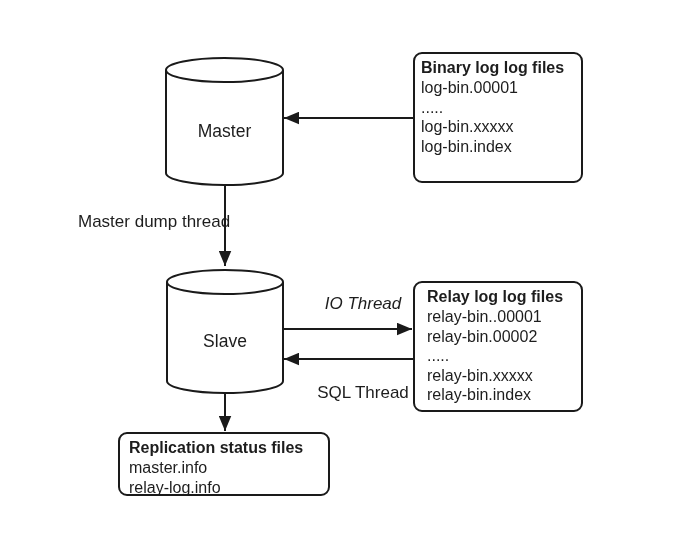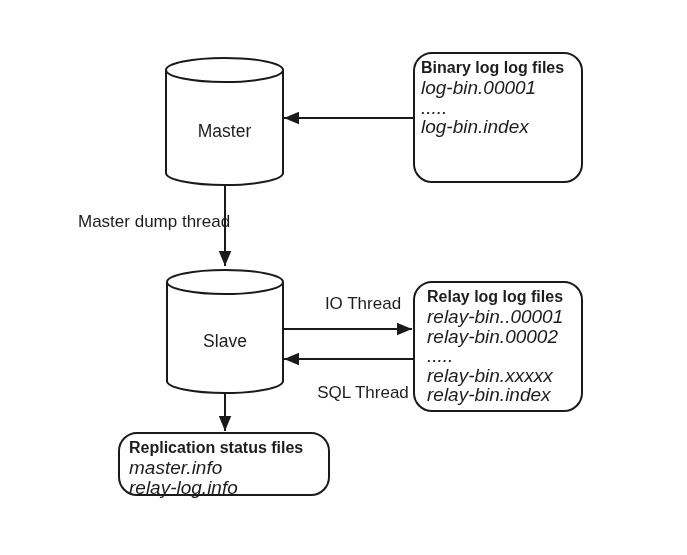--- a/index.html
+++ b/index.html
@@ -18,34 +18,33 @@
   }
   .svg-layer{position:absolute;left:0;top:0;}
   .shape{fill:#ffffff;stroke:var(--line);stroke-width:2;}
   .edge{stroke:var(--line);stroke-width:2;fill:none;}
   .arrowhead-fill{fill:var(--line);stroke:none;}
   .file-box{
     position:absolute;
     box-sizing:border-box;
     background:#ffffff;
     border:2px solid var(--line);
-    border-radius:19px;
+    border-radius:9px;
     padding:3px 5px 3px 6px;
   }
   .box-title{
     font-size:16px;
     font-weight:bold;
     line-height:21px;
     white-space:nowrap;
   }
   .box-line{
-    font-size:19px;
+    font-size:16px;
     line-height:19.5px;
     white-space:nowrap;
-    font-style:italic;
   }
   .node-label{
     position:absolute;
     font-size:17.5px;
     line-height:21px;
     text-align:center;
     white-space:nowrap;
   }
   .edge-label{
     position:absolute;
@@ -77,27 +76,28 @@
     <line class="edge" x1="225" y1="185" x2="225" y2="266" marker-end="url(#arrowhead)"></line>
     <line class="edge" x1="283" y1="329" x2="412" y2="329" marker-end="url(#arrowhead)"></line>
     <line class="edge" x1="413" y1="359" x2="284" y2="359" marker-end="url(#arrowhead)"></line>
     <line class="edge" x1="225" y1="393" x2="225" y2="431" marker-end="url(#arrowhead)"></line>
   </svg>
 
   <div class="node-label" style="left:166px;top:121px;width:117px;">Master</div>
   <div class="node-label" style="left:167px;top:331px;width:116px;">Slave</div>
 
   <div class="edge-label" style="left:62px;top:212px;">Master dump thread</div>
-  <div class="edge-label" style="left:283px;top:294px;width:128px;text-align:center;">IO Thread</div>
+  <div class="edge-label" style="left:283px;top:294px;width:128px;text-align:center;font-style:italic;">IO Thread</div>
   <div class="edge-label" style="left:283px;top:383px;width:128px;text-align:center;">SQL Thread</div>
 
   <div class="file-box" style="left:413px;top:52px;width:170px;height:131px;">
     <div class="box-title">Binary log log files</div>
     <div class="box-line">log-bin.00001</div>
     <div class="box-line">.....</div>
+    <div class="box-line">log-bin.xxxxx</div>
     <div class="box-line">log-bin.index</div>
   </div>
 
   <div class="file-box" style="left:413px;top:281px;width:170px;height:131px;padding-left:12px;">
     <div class="box-title">Relay log log files</div>
     <div class="box-line">relay-bin..00001</div>
     <div class="box-line">relay-bin.00002</div>
     <div class="box-line">.....</div>
     <div class="box-line">relay-bin.xxxxx</div>
     <div class="box-line">relay-bin.index</div>

